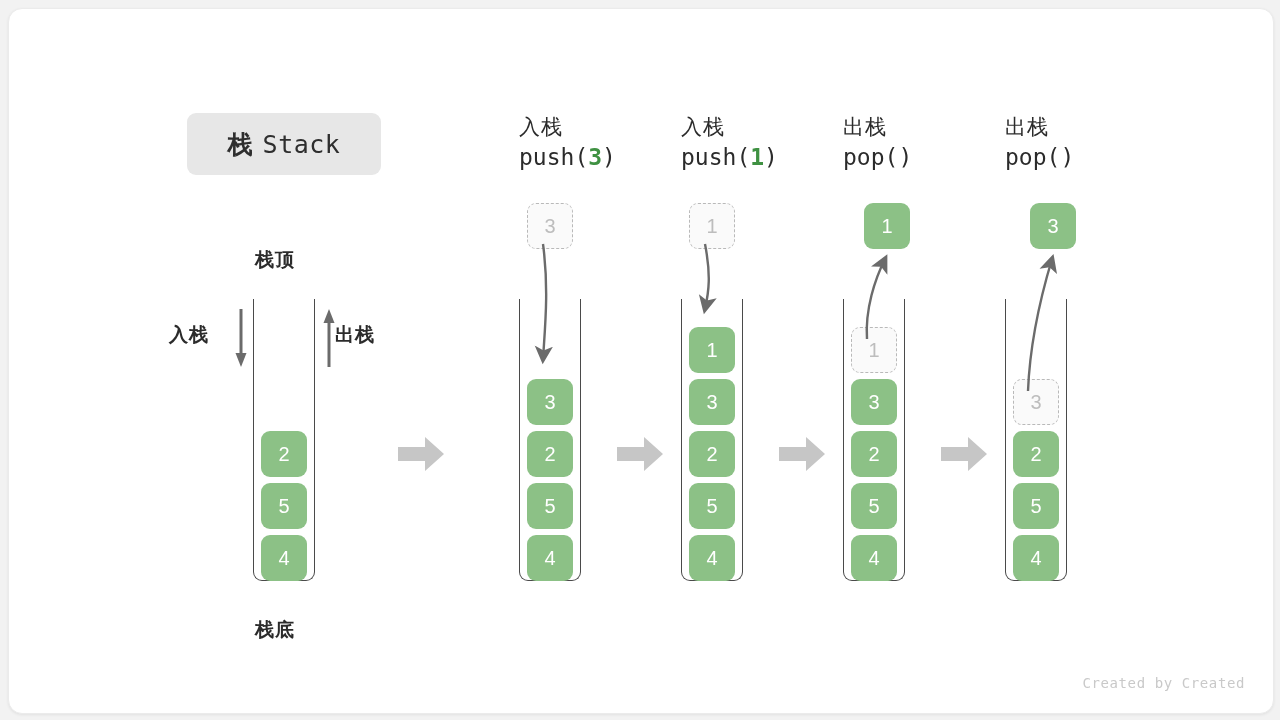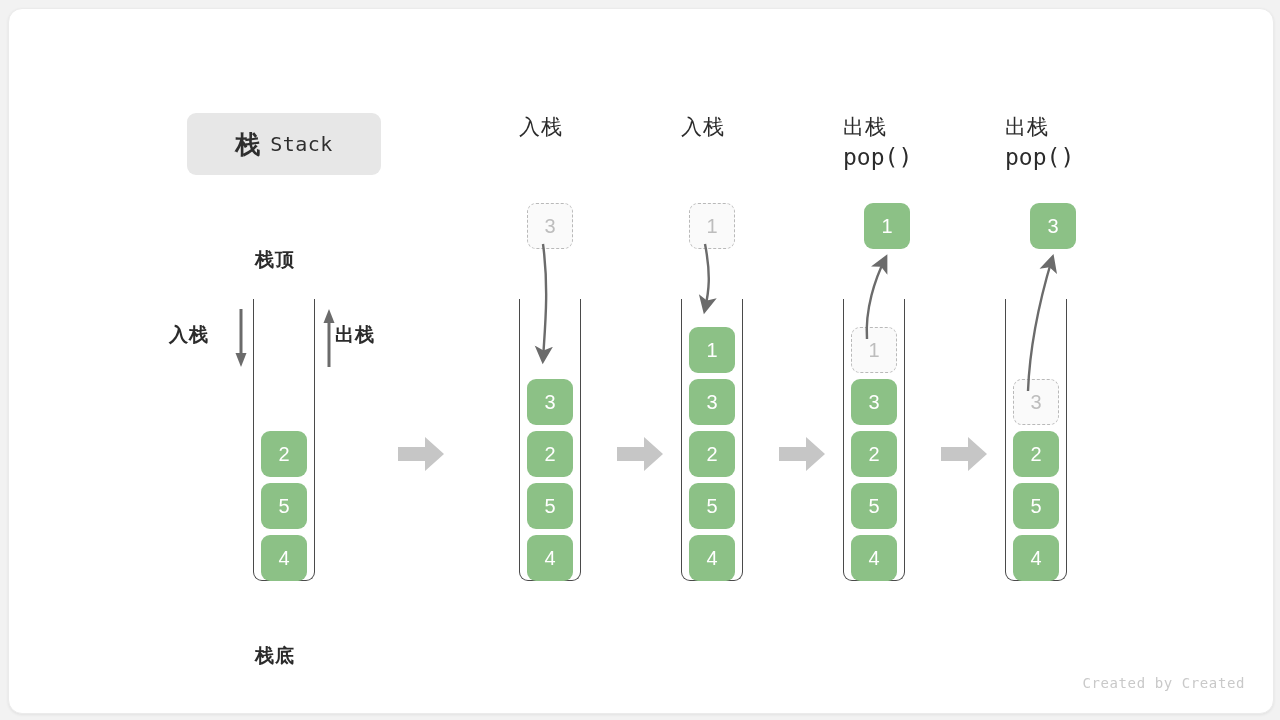--- a/index.html
+++ b/index.html
@@ -25,30 +25,30 @@
     position:absolute;
     left:178px;top:104px;
     width:194px;height:62px;
     background:#e7e7e7;
     border-radius:9px;
     display:flex;align-items:center;justify-content:center;
     gap:9px;
     color:#2e2e2e;
   }
   .badge .cn{font-size:25px;font-weight:bold;letter-spacing:1px;}
-  .badge .en{font-family:"DejaVu Sans Mono","Liberation Mono",monospace;font-size:20px;letter-spacing:0.5px;}
+  .badge .en{font-family:"DejaVu Sans Mono","Liberation Mono",monospace;font-size:25px;letter-spacing:0.5px;}
 
   
   .lbl-cn{
     position:absolute;
     font-size:19px;font-weight:bold;color:#2b2b2b;
     white-space:nowrap;letter-spacing:1px;
   }
   .lbl-top{left:246px;top:238px;}
-  .lbl-bottom{left:246px;top:634px;}
+  .lbl-bottom{left:246px;top:608px;}
   .lbl-push-side{left:160px;top:313px;}
   .lbl-pop-side{left:326px;top:313px;}
 
   
   .side-arrow{position:absolute;width:14px;}
   .side-arrow svg{display:block;}
 
   
   .op{
     position:absolute;
@@ -148,24 +148,26 @@
   </div>
   <div class="side-arrow" style="left:313px;top:300px;height:60px;">
     <svg width="14" height="60" viewBox="0 0 14 60">
       <line x1="7" y1="58" x2="7" y2="12" stroke="#6b6b6b" stroke-width="3"></line>
       <polygon points="7,0 1.5,14 12.5,14" fill="#6b6b6b"></polygon>
     </svg>
   </div>
 
   <div class="op" style="left:510px;top:104px;">
     <div class="op-cn">入栈</div>
+    <div class="op-fn"><span>push(</span><span class="arg">3</span><span>)</span></div>
   </div>
 
   <div class="op" style="left:672px;top:104px;">
     <div class="op-cn">入栈</div>
+    <div class="op-fn"><span>push(</span><span class="arg">1</span><span>)</span></div>
   </div>
 
   <div class="op" style="left:834px;top:104px;">
     <div class="op-cn">出栈</div>
     <div class="op-fn"><span>pop(</span><span class="arg"></span><span>)</span></div>
   </div>
 
   <div class="op" style="left:996px;top:104px;">
     <div class="op-cn">出栈</div>
     <div class="op-fn"><span>pop(</span><span class="arg"></span><span>)</span></div>

